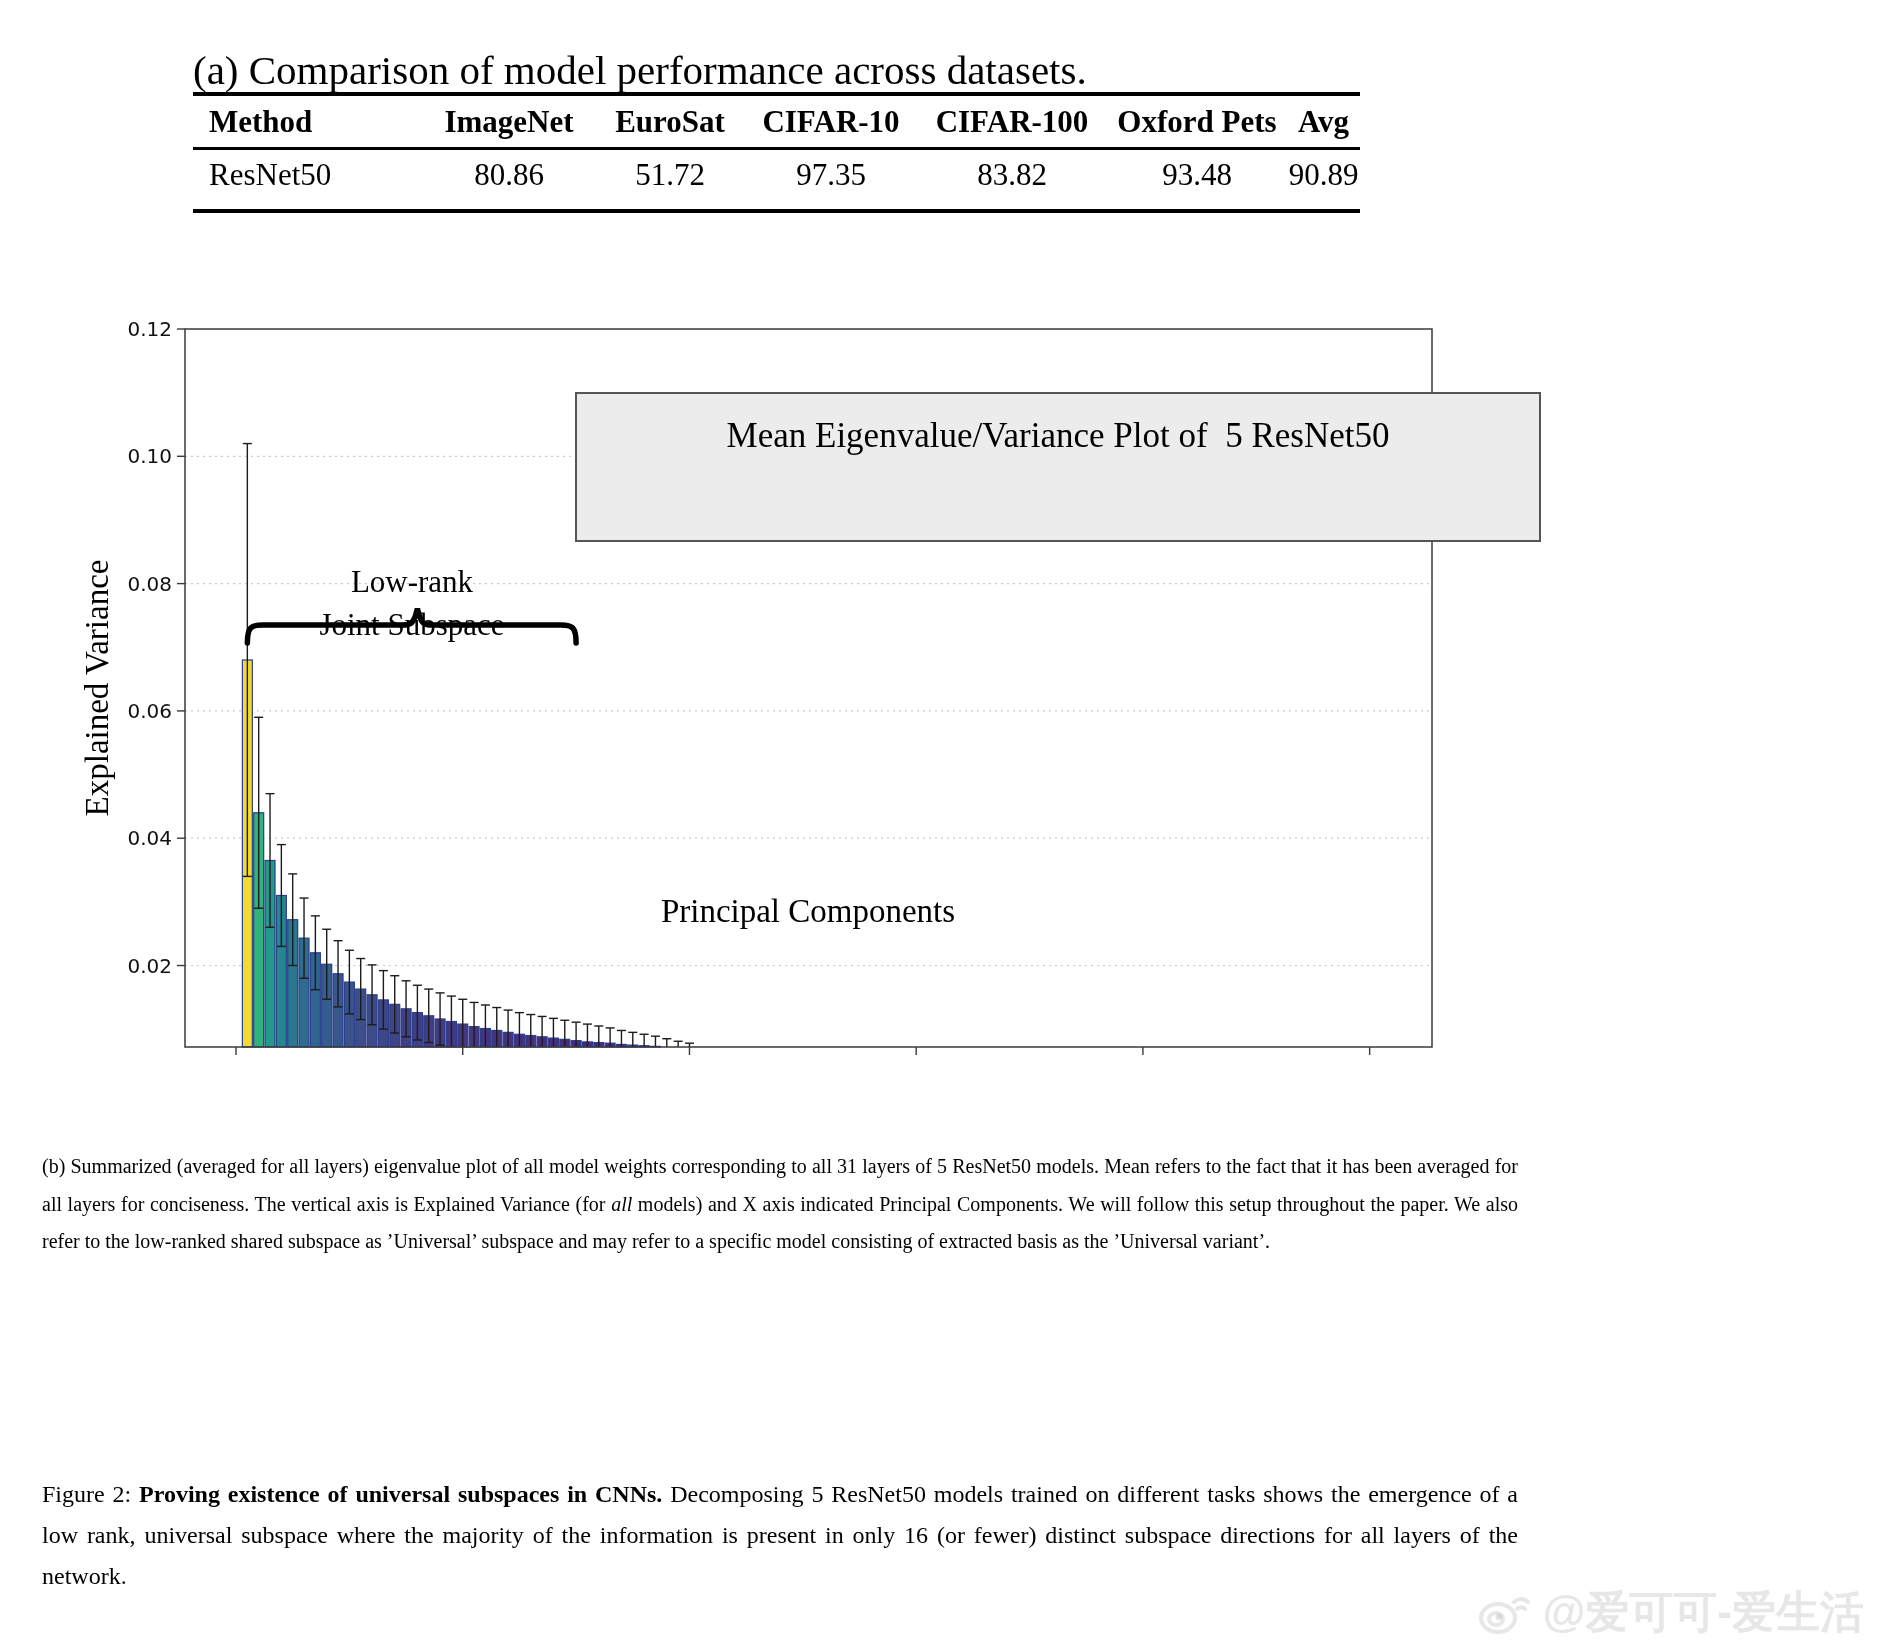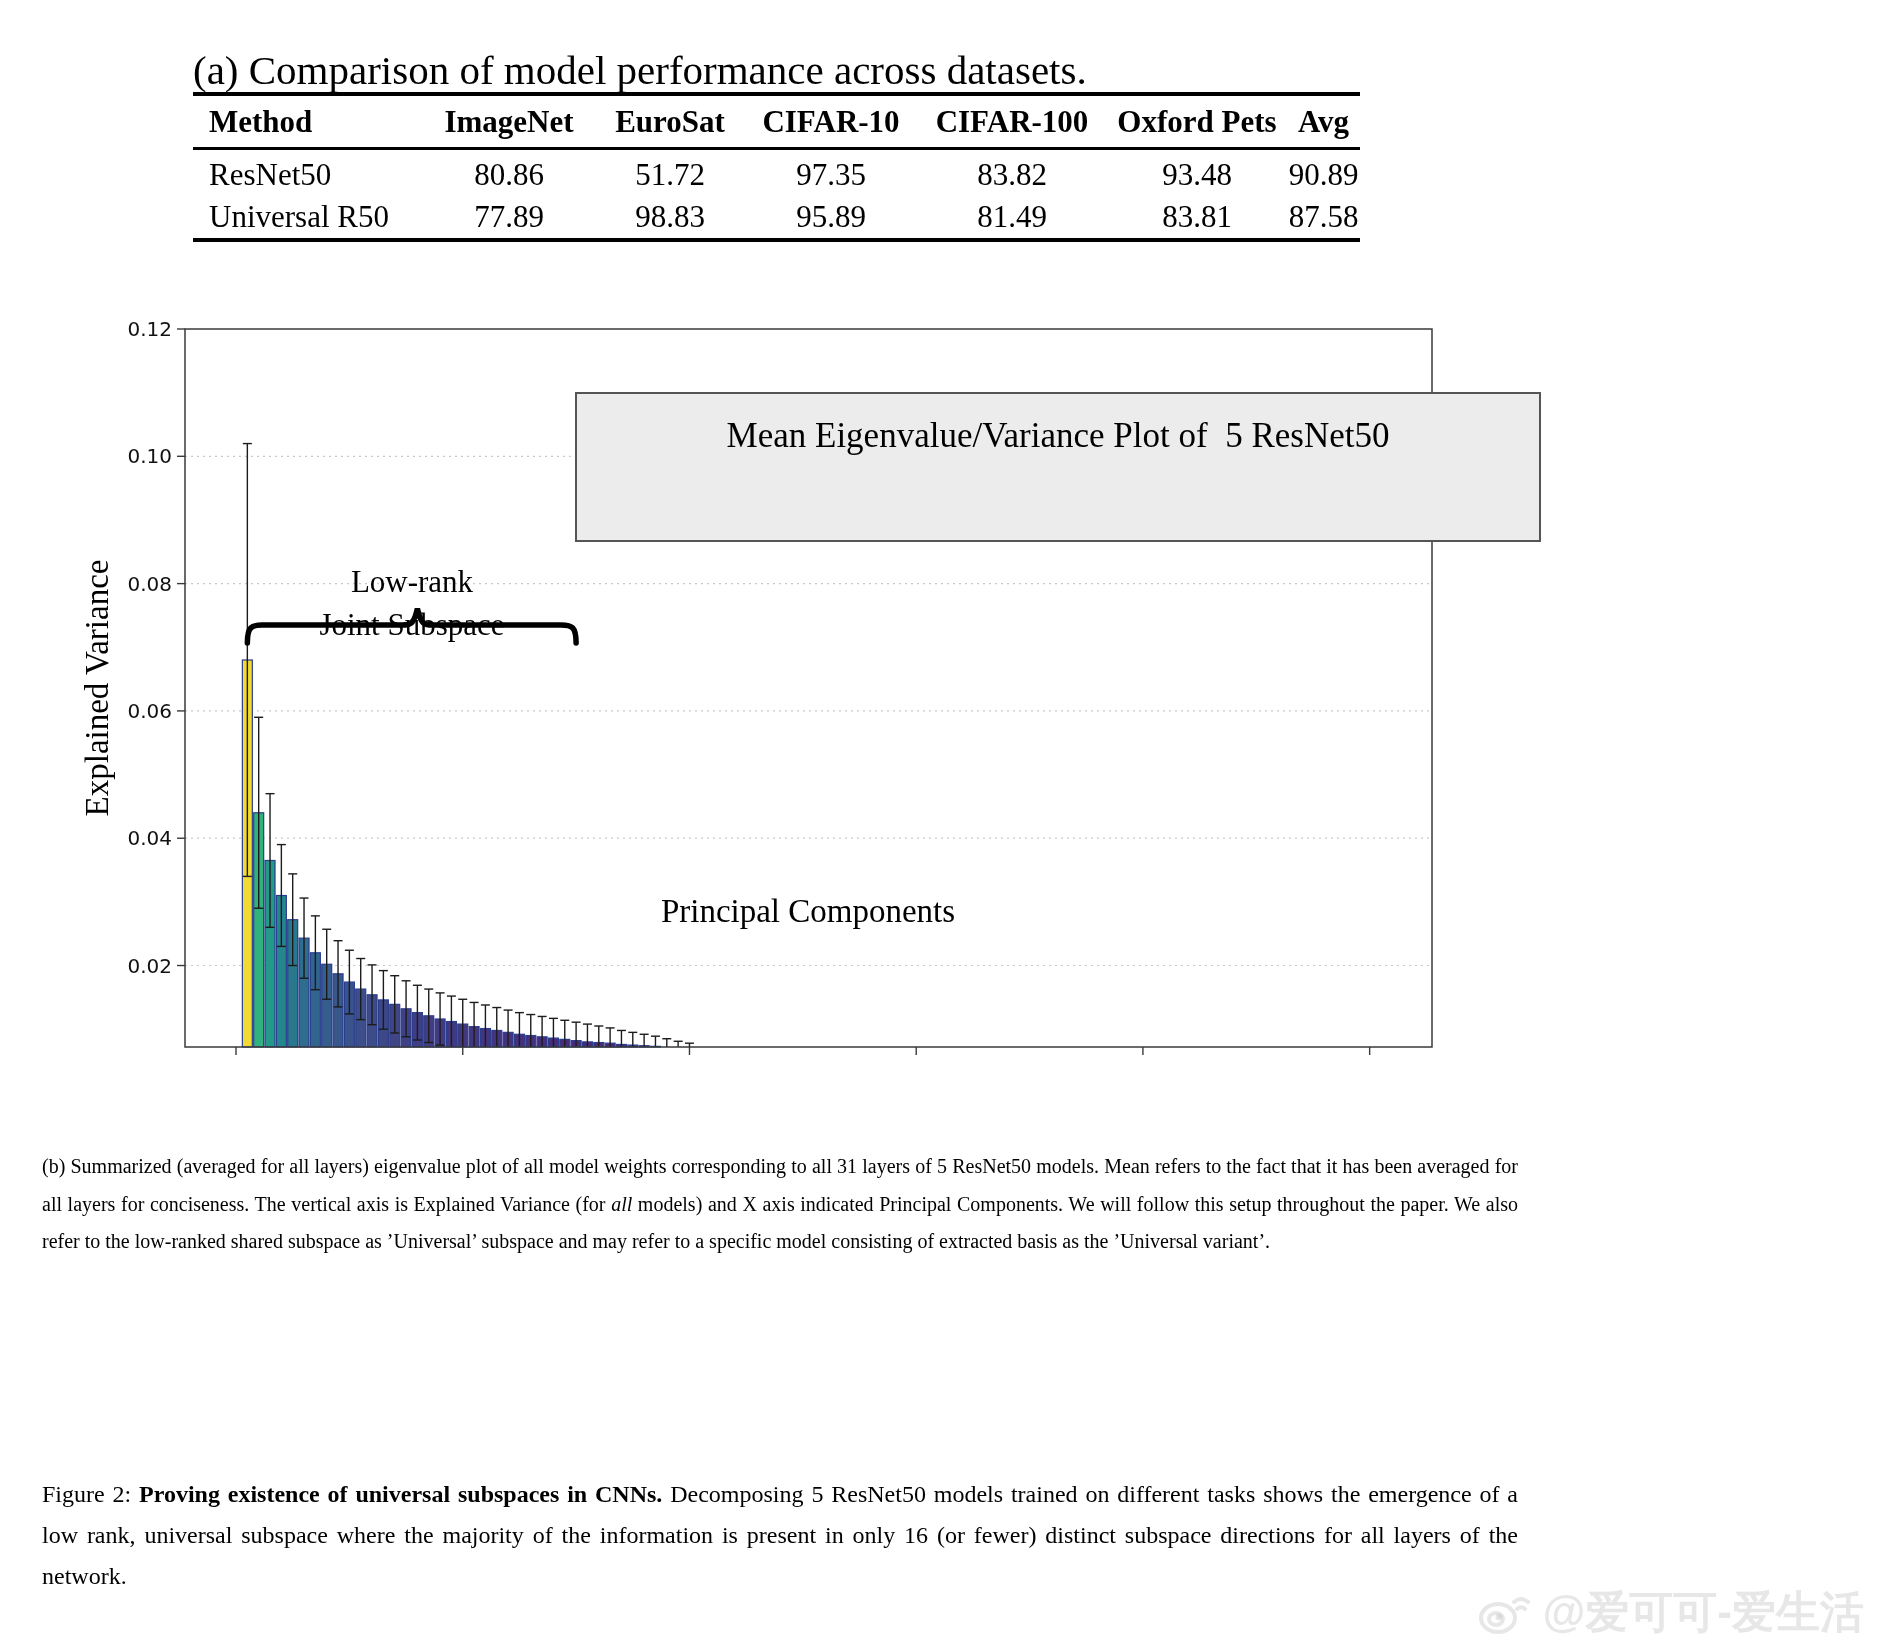--- a/index.html
+++ b/index.html
@@ -5,21 +5,21 @@
   html,body{margin:0;padding:0;background:#ffffff;}
   .page{position:relative;width:1880px;height:1646px;background:#ffffff;overflow:hidden;
         font-family:"Liberation Serif",serif;color:#000;}
 
   
   .caption-a{position:absolute;top:46px;left:193px;width:1167px;font-size:41px;}
   table.perf{position:absolute;top:92px;left:193px;width:1167px;border-collapse:collapse;
              border-top:4px solid #000;border-bottom:4px solid #000;font-size:31px;table-layout:fixed;}
   table.perf th{font-weight:bold;border-bottom:3px solid #000;padding:8px 0 7px;text-align:center;}
   table.perf th.left, table.perf td.left{text-align:left;padding-left:16px;}
-  table.perf td{padding:3px 0;text-align:center;}
+  table.perf td{padding:16px 0;text-align:center;}
   table.perf tr.first td{padding-top:7px;}
 
   
   .chart{position:absolute;top:250px;left:0;width:1880px;height:810px;}
   .chart svg{position:absolute;left:0;top:0;}
   .titlebox{position:absolute;left:575px;top:142px;width:966px;height:150px;background:#ececec;
             border:2px solid #555;text-align:center;box-sizing:border-box;}
   .titlebox .tl{white-space:pre;font-size:35px;line-height:60px;}
   .titlebox .tl:first-child{margin-top:12px;}
   .ylabel{position:absolute;left:97px;top:438px;transform:translate(-50%,-50%) rotate(-90deg);
@@ -66,29 +66,20 @@
       </thead>
     <tbody>
         <tr class="first">
           <td class="left">ResNet50</td>
           <td>80.86</td>
           <td>51.72</td>
           <td>97.35</td>
           <td>83.82</td>
           <td>93.48</td>
           <td>90.89</td>
-        </tr>
-        <tr>
-          <td class="left">Universal R50</td>
-          <td>77.89</td>
-          <td>98.83</td>
-          <td>95.89</td>
-          <td>81.49</td>
-          <td>83.81</td>
-          <td>87.58</td>
         </tr>
       </tbody>
   </table>
 
   <div class="chart">
     <svg id="chart-svg" width="1880" height="810" viewBox="0 0 1880 810">
       <g id="grid-layer">
           <line x1="185" x2="1432" y1="715.5248226950355" y2="715.5248226950355" stroke="#c9c9c9" stroke-width="1.2" stroke-dasharray="2 4"></line>
           <line x1="185" x2="1432" y1="588.2198581560283" y2="588.2198581560283" stroke="#c9c9c9" stroke-width="1.2" stroke-dasharray="2 4"></line>
           <line x1="185" x2="1432" y1="460.9148936170213" y2="460.9148936170213" stroke="#c9c9c9" stroke-width="1.2" stroke-dasharray="2 4"></line>

